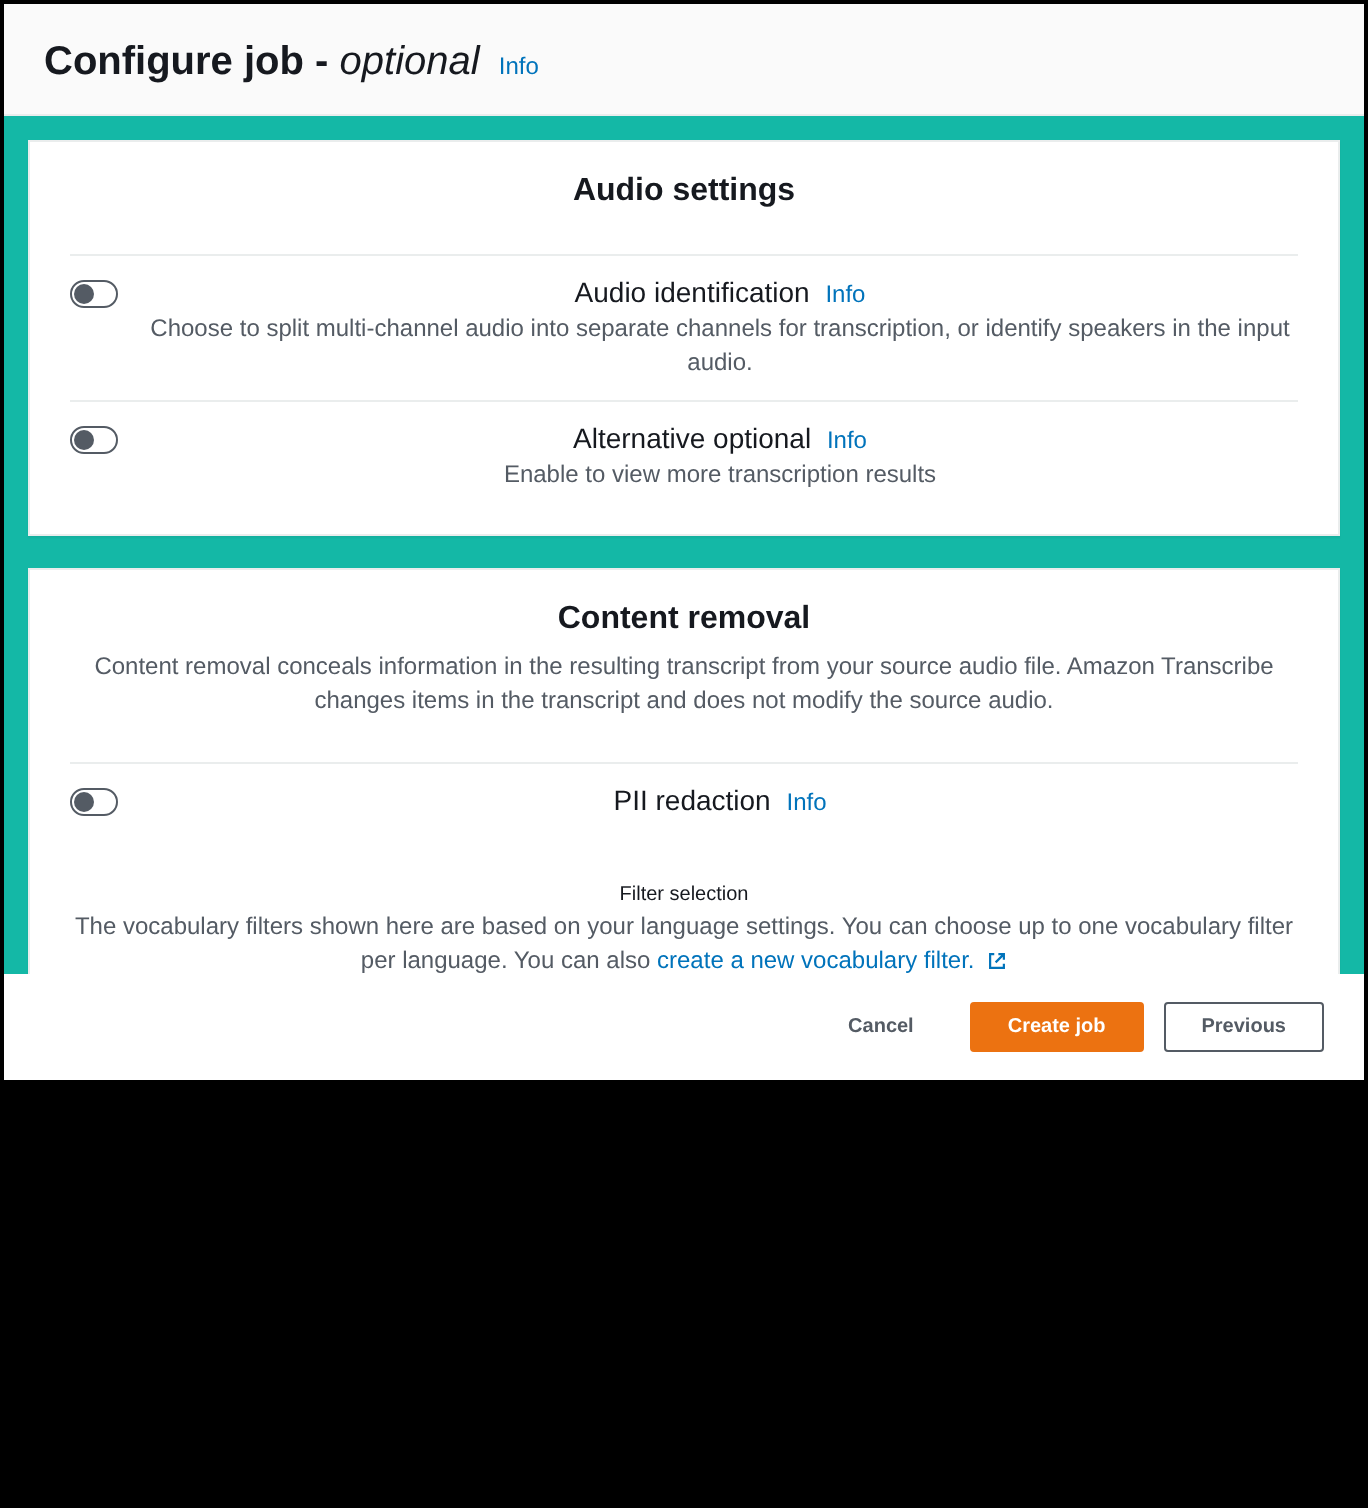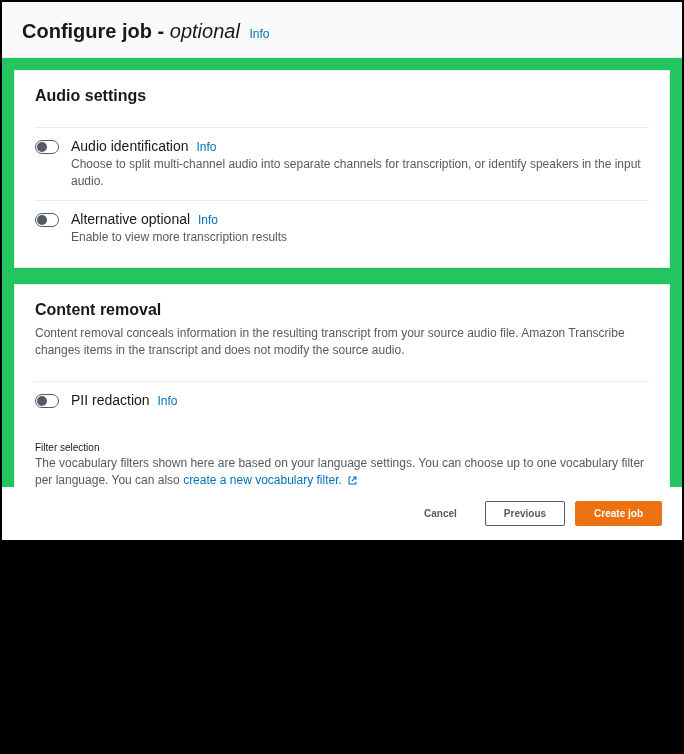--- a/index.html
+++ b/index.html
@@ -39,21 +39,22 @@
     font-size: 12px;
     font-weight: 400;
     font-style: normal;
     margin-left: 4px;
     cursor: pointer;
   }
   .content {
     flex: 1;
     padding: 12px 12px 0 12px;
     overflow: auto;
-    background: #22c55e;
+    background: #14b8a6;
+    text-align: center;
   }
   .panel {
     background: #fff;
     border: 1px solid #eaeded;
     box-shadow: 0 1px 1px rgba(0,0,0,0.05);
     margin-bottom: 16px;
   }
   .panel-header {
     padding: 16px 20px 8px 20px;
   }
@@ -287,17 +288,17 @@
       <div class="panel-header">
         <div class="panel-title">Customization</div>
       </div>
 
     </div>
 
   </div>
 
   <div class="footer">
     <button class="btn btn-link">Cancel</button>
+    <button class="btn btn-primary">Create job</button>
     <button class="btn btn-outline">Previous</button>
-    <button class="btn btn-primary">Create job</button>
   </div>
 
 </div>
 
 </body></html>

